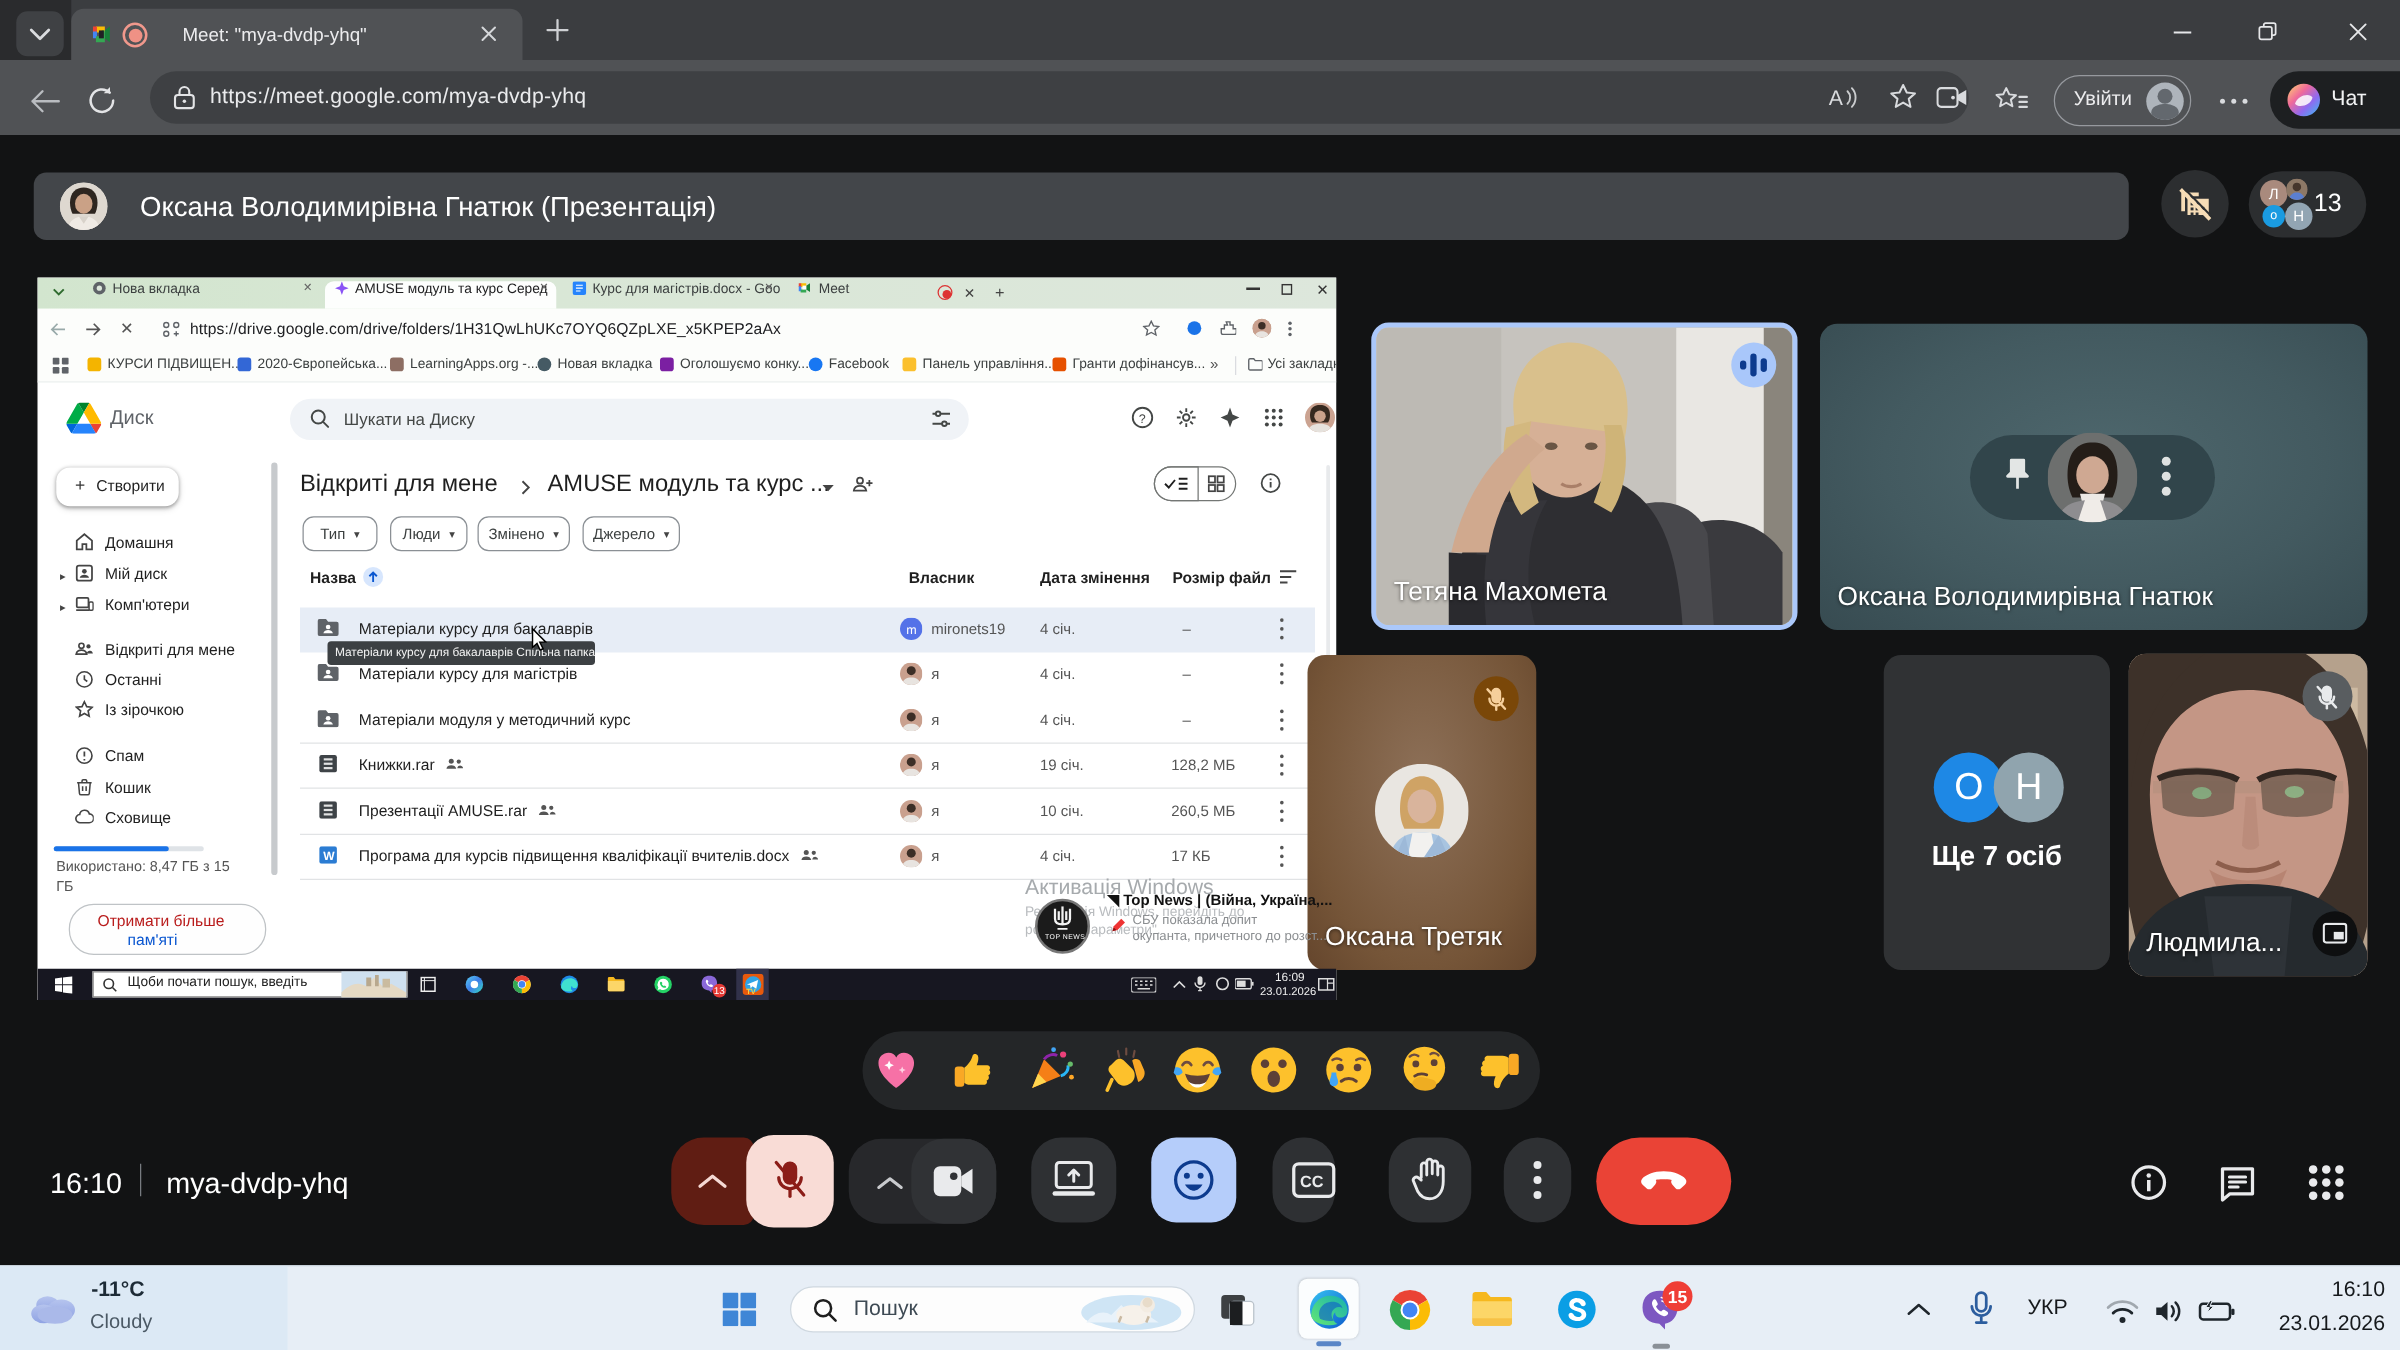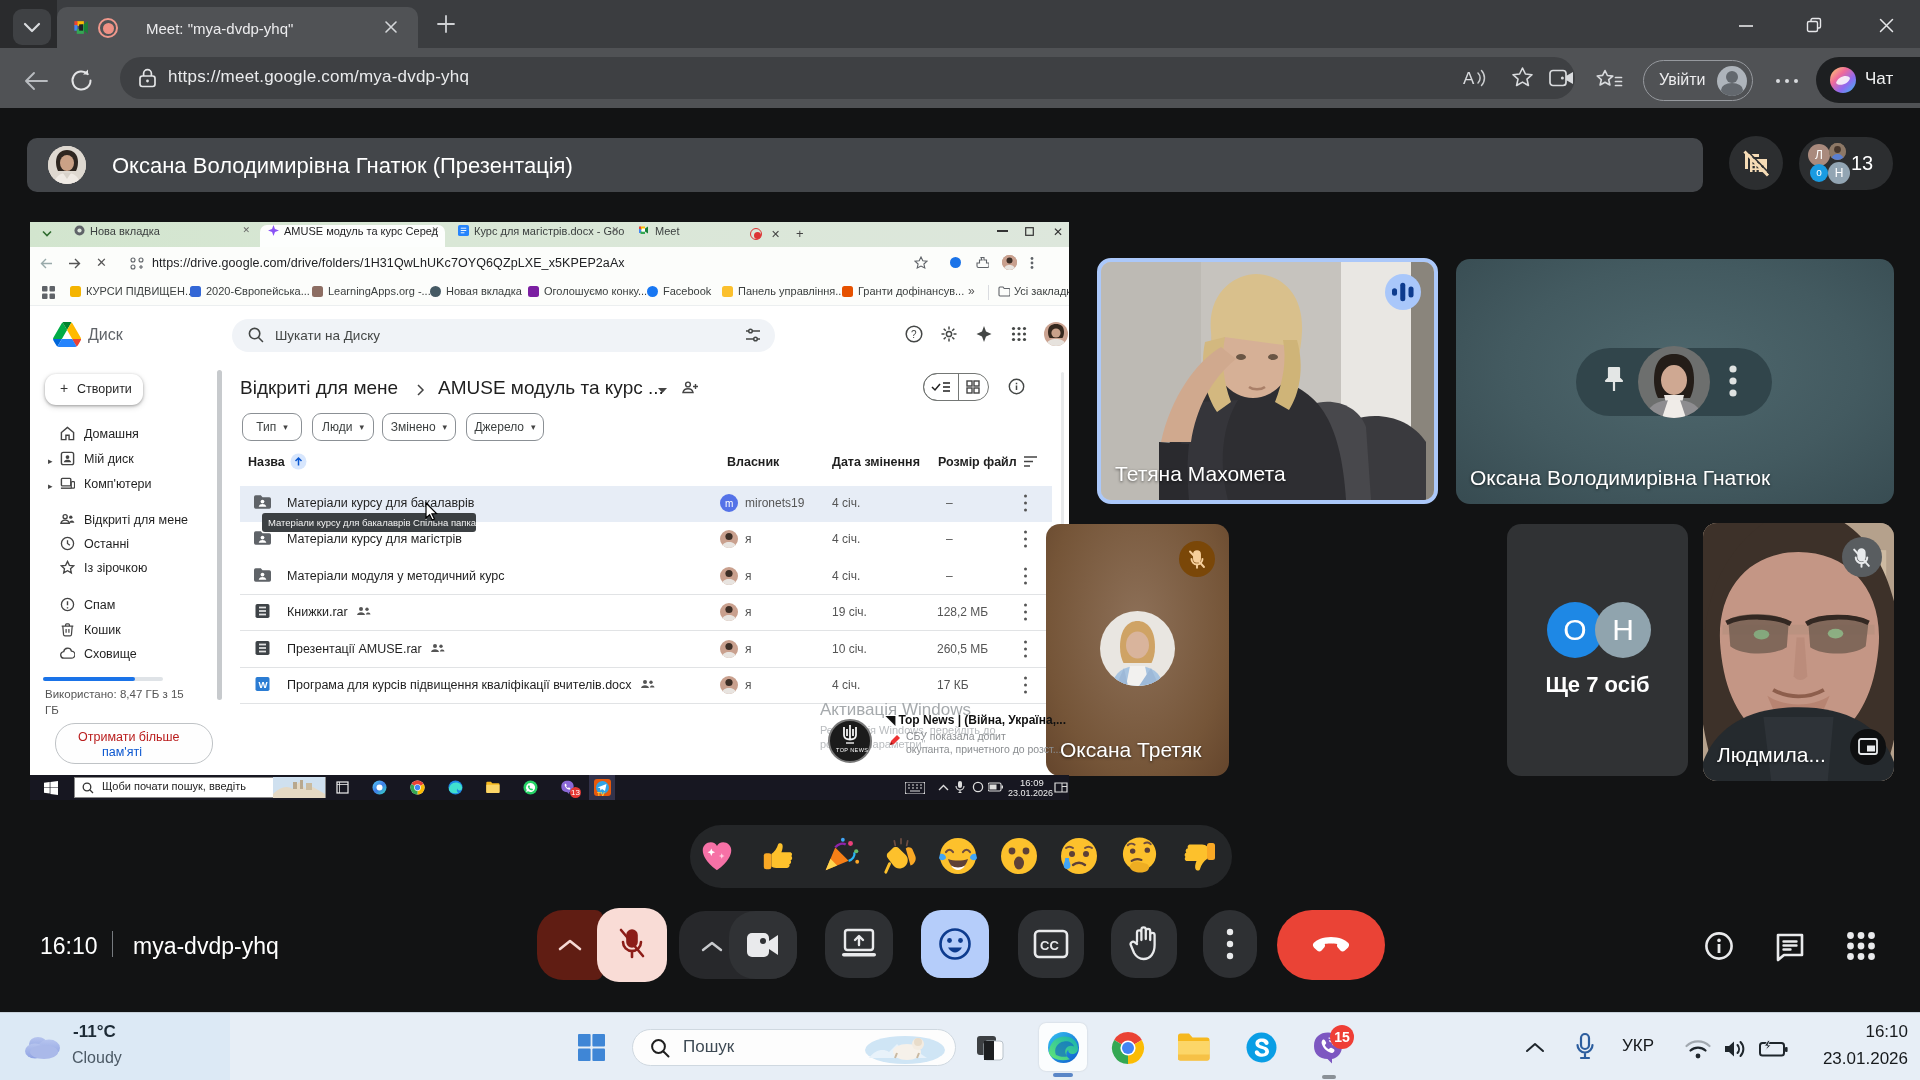--- a/index.html
+++ b/index.html
@@ -921,21 +921,21 @@
 
     <div class="cbtn" style="left:921px;width:68px;background:#b5cdfa;border-radius:20px">
       <svg style="position:absolute;left:16px;top:16px" width="36" height="36" viewBox="0 0 36 36">
           <circle cx="18" cy="18" r="14.5" stroke="#0d3b8e" stroke-width="2.6" fill="none"></circle>
           <circle cx="12.5" cy="14.5" r="2.4" fill="#0d3b8e"></circle>
           <circle cx="23.5" cy="14.5" r="2.4" fill="#0d3b8e"></circle>
           <path d="M11 21.5c1.8 3.4 5 5 7 5s5.2-1.6 7-5z" fill="#0d3b8e"></path>
         </svg>
     </div>
 
-    <div class="cbtn" style="left:1018px;width:66px">
+    <div class="cbtn" style="left:1018px;width:50px">
       <svg style="position:absolute;left:15px;top:18px" width="36" height="32" viewBox="0 0 36 32">
           <rect x="2" y="3" width="32" height="26" rx="4" stroke="#e9eaec" stroke-width="2.6" fill="none"></rect>
           <text x="7" y="21.5" font-size="13" font-weight="bold" fill="#e9eaec" font-family="Liberation Sans">CC</text>
         </svg>
     </div>
 
     <div class="cbtn" style="left:1111px;width:66px">
       <svg style="position:absolute;left:17px;top:14px" width="34" height="40" viewBox="0 0 34 40">
           <g stroke="#e9eaec" stroke-width="2.3" fill="none" stroke-linecap="round" stroke-linejoin="round">
             <path d="M9 18V8.5a2.2 2.2 0 014.4 0V16M13.4 15V5.5a2.2 2.2 0 014.4 0V15M17.8 15V7a2.2 2.2 0 014.4 0v9M22.2 16v-5a2.2 2.2 0 014.4 0v10c0 8-4 14-11 14-5 0-7.5-2.5-9.5-6L3 21.5c-1.5-2.5 1.5-5 3.8-3.2L9 20"></path>

